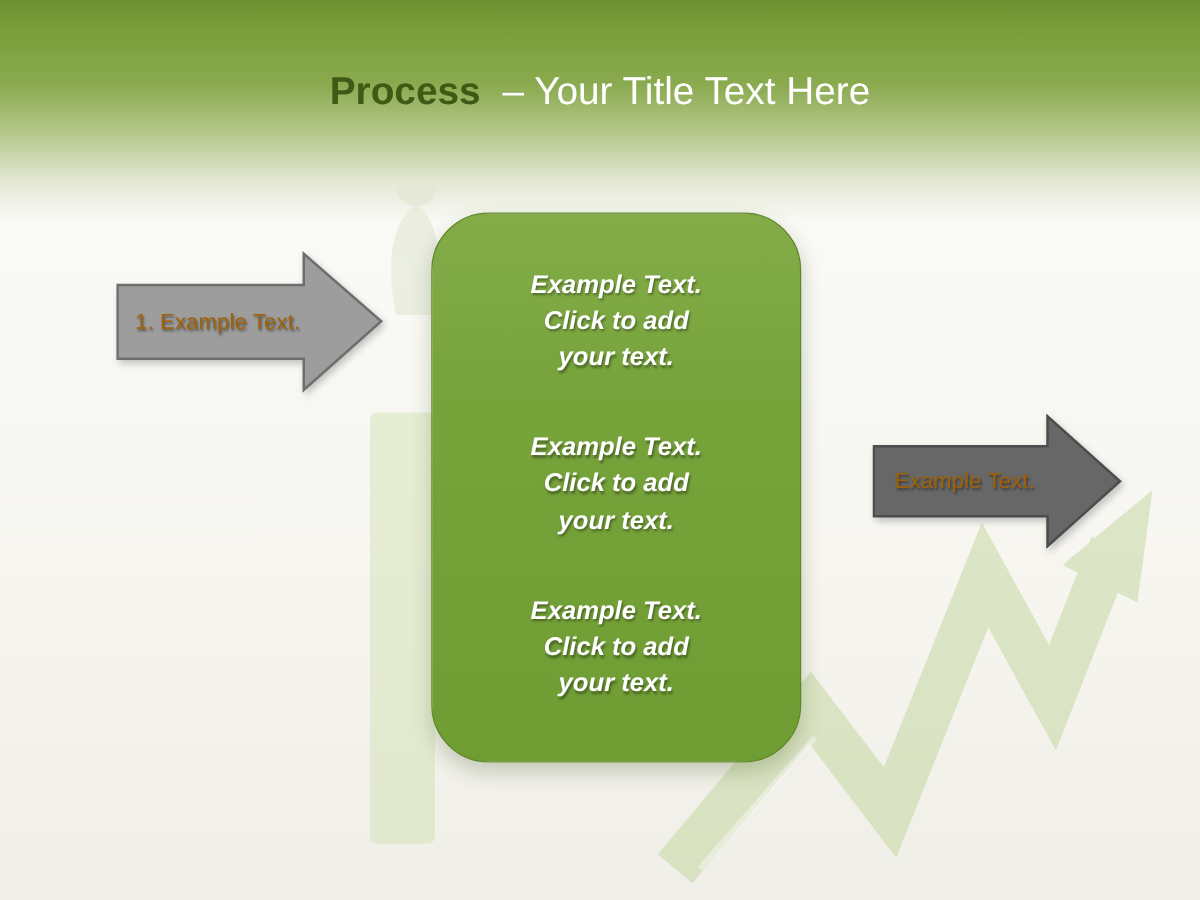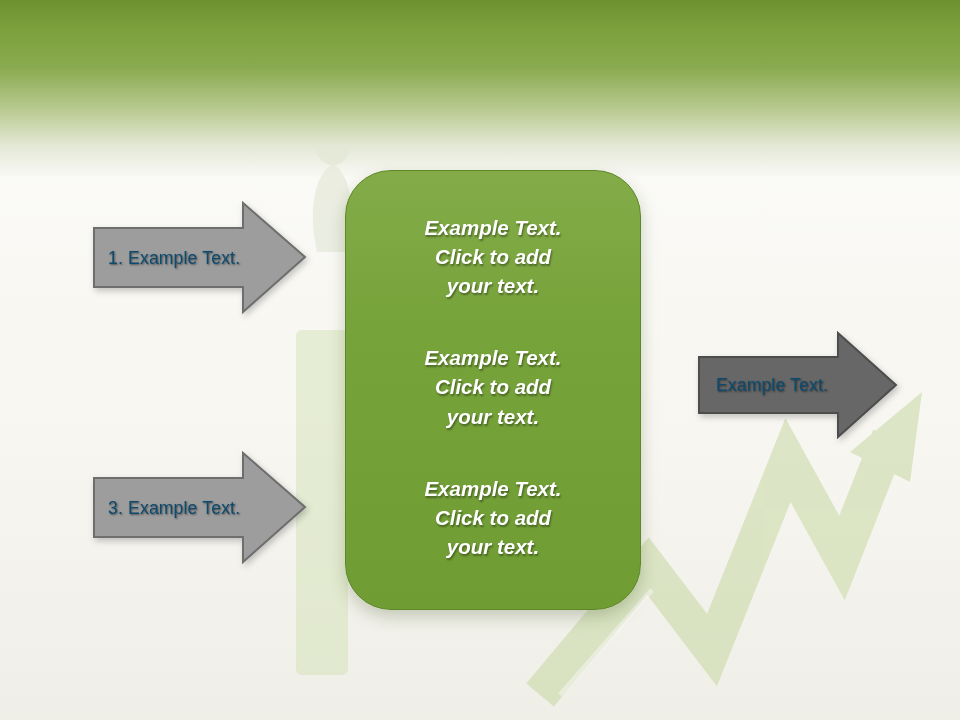--- a/index.html
+++ b/index.html
@@ -25,21 +25,21 @@
   .title .t-rest{color:#ffffff;font-weight:400;margin-left:9px;}
 
   
   .bg-art{position:absolute;inset:0;width:960px;height:720px;pointer-events:none;}
 
   
   .arrow{position:absolute;}
   .arrow svg{display:block;filter:drop-shadow(2px 3px 3px rgba(0,0,0,.22));}
   .arrow-label{
     position:absolute;top:50%;transform:translateY(-50%);
-    color:#0c4a6e;font-size:17.5px;letter-spacing:.2px;
+    color:#a16207;font-size:17.5px;letter-spacing:.2px;
     text-shadow:1px 1.5px 2px rgba(0,0,0,.5);white-space:nowrap;
   }
   .arrow-left .arrow-label{left:15px;}
   .arrow-right .arrow-label{left:0;width:148px;text-align:center;}
 
   .pos-a1{left:93px;top:200px;width:215px;height:115px;}
   .pos-a2{left:93px;top:325px;width:215px;height:115px;}
   .pos-a3{left:93px;top:450px;width:215px;height:115px;}
   .pos-ar{left:698px;top:331px;width:200px;height:108px;}
 
@@ -75,35 +75,33 @@
     </g>
 
     <g opacity="0.55">
       <path d="M540 695 L648 566 L712 650 L788 460 L842 558 L890 436" fill="none" stroke="#c6d8a2" stroke-width="36" stroke-linejoin="miter"></path>
       <polygon points="850,452 922,392 910,482" fill="#c6d8a2"></polygon>
       <path d="M560 695 L652 590" fill="none" stroke="#ffffff" stroke-width="5" opacity="0.5"></path>
     </g>
   </svg>
 
   <div class="header"></div>
+  <div class="title">
+    <span class="t-bold">Process</span>
+    <span class="t-rest">– Your Title Text Here</span>
+  </div>
 
   <div class="arrow arrow-left pos-a1">
     <svg viewBox="0 0 215 115" width="215" height="115">
       <polygon points="1,28 150,28 150,3 212,57 150,112 150,87 1,87" fill="#9d9d9d" stroke="#6e6e6e" stroke-width="2"></polygon>
     </svg>
     <div class="arrow-label">1. Example Text.</div>
   </div>
 
 
-  <div class="arrow arrow-left pos-a3">
-    <svg viewBox="0 0 215 115" width="215" height="115">
-      <polygon points="1,28 150,28 150,3 212,57 150,112 150,87 1,87" fill="#9d9d9d" stroke="#6e6e6e" stroke-width="2"></polygon>
-    </svg>
-    <div class="arrow-label">3. Example Text.</div>
-  </div>
 
   <div class="panel">
     <p>Example Text.
 Click  to add
 your text.</p>
     <p>Example Text.
 Click  to add
 your text.</p>
     <p>Example Text.
 Click  to add

